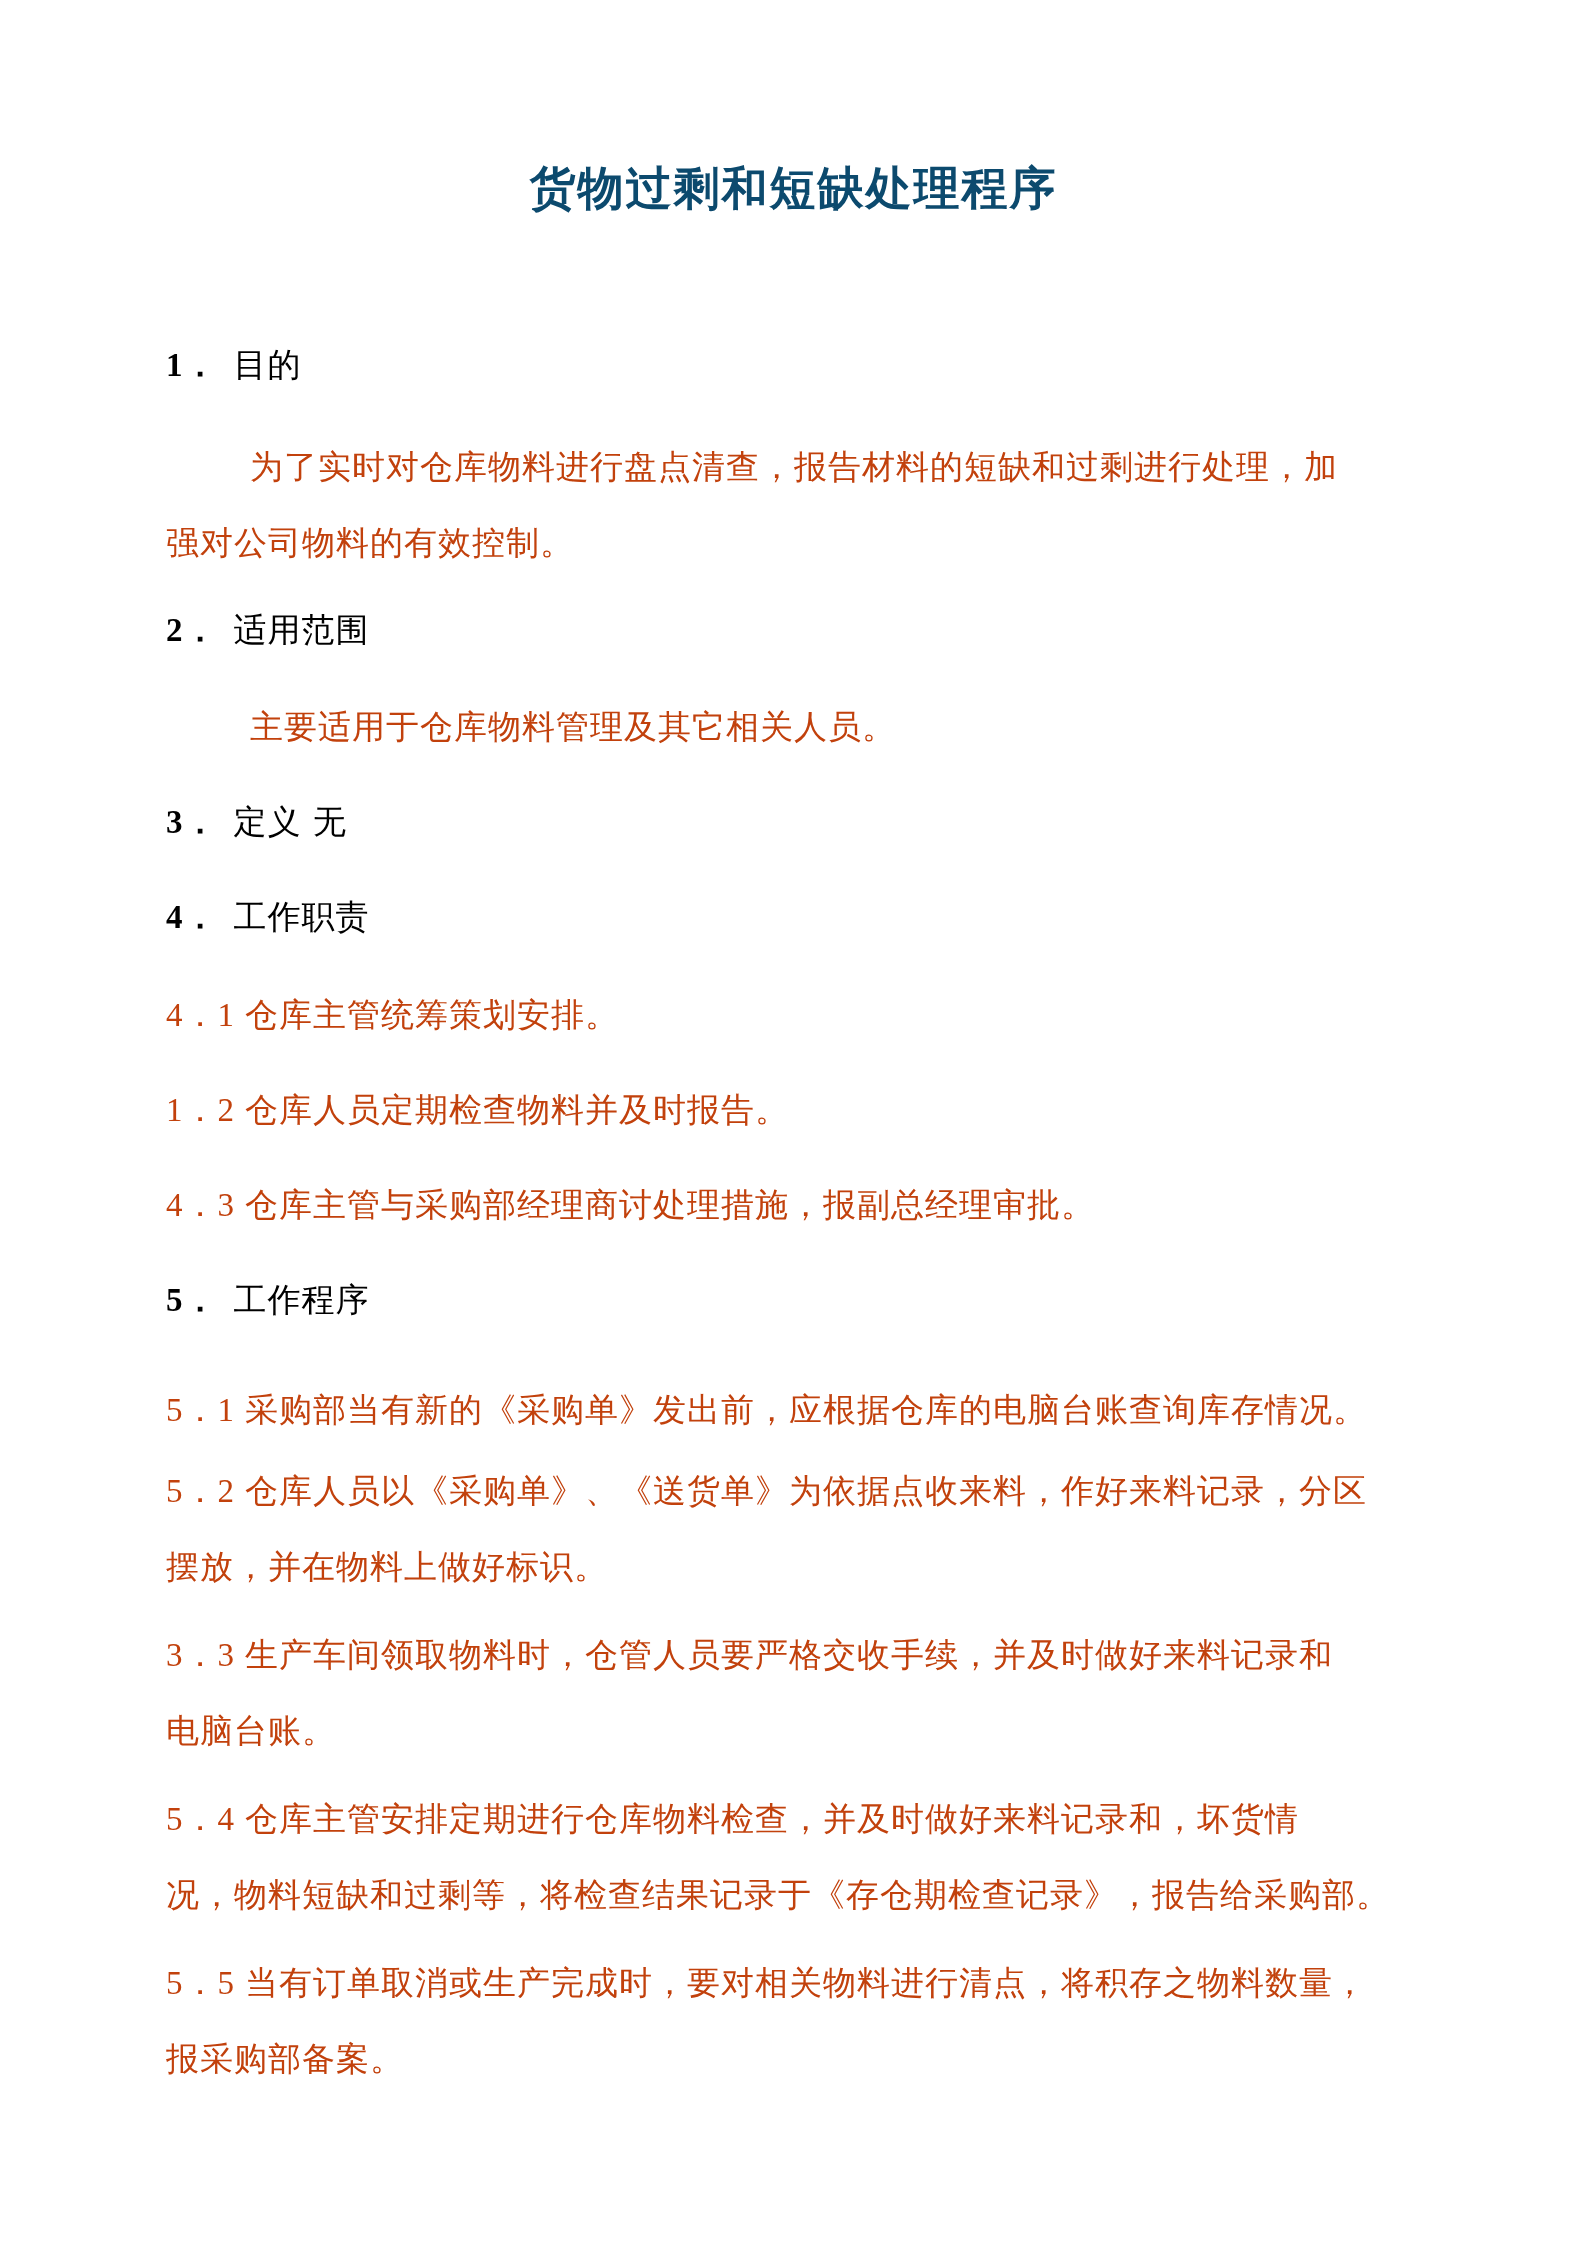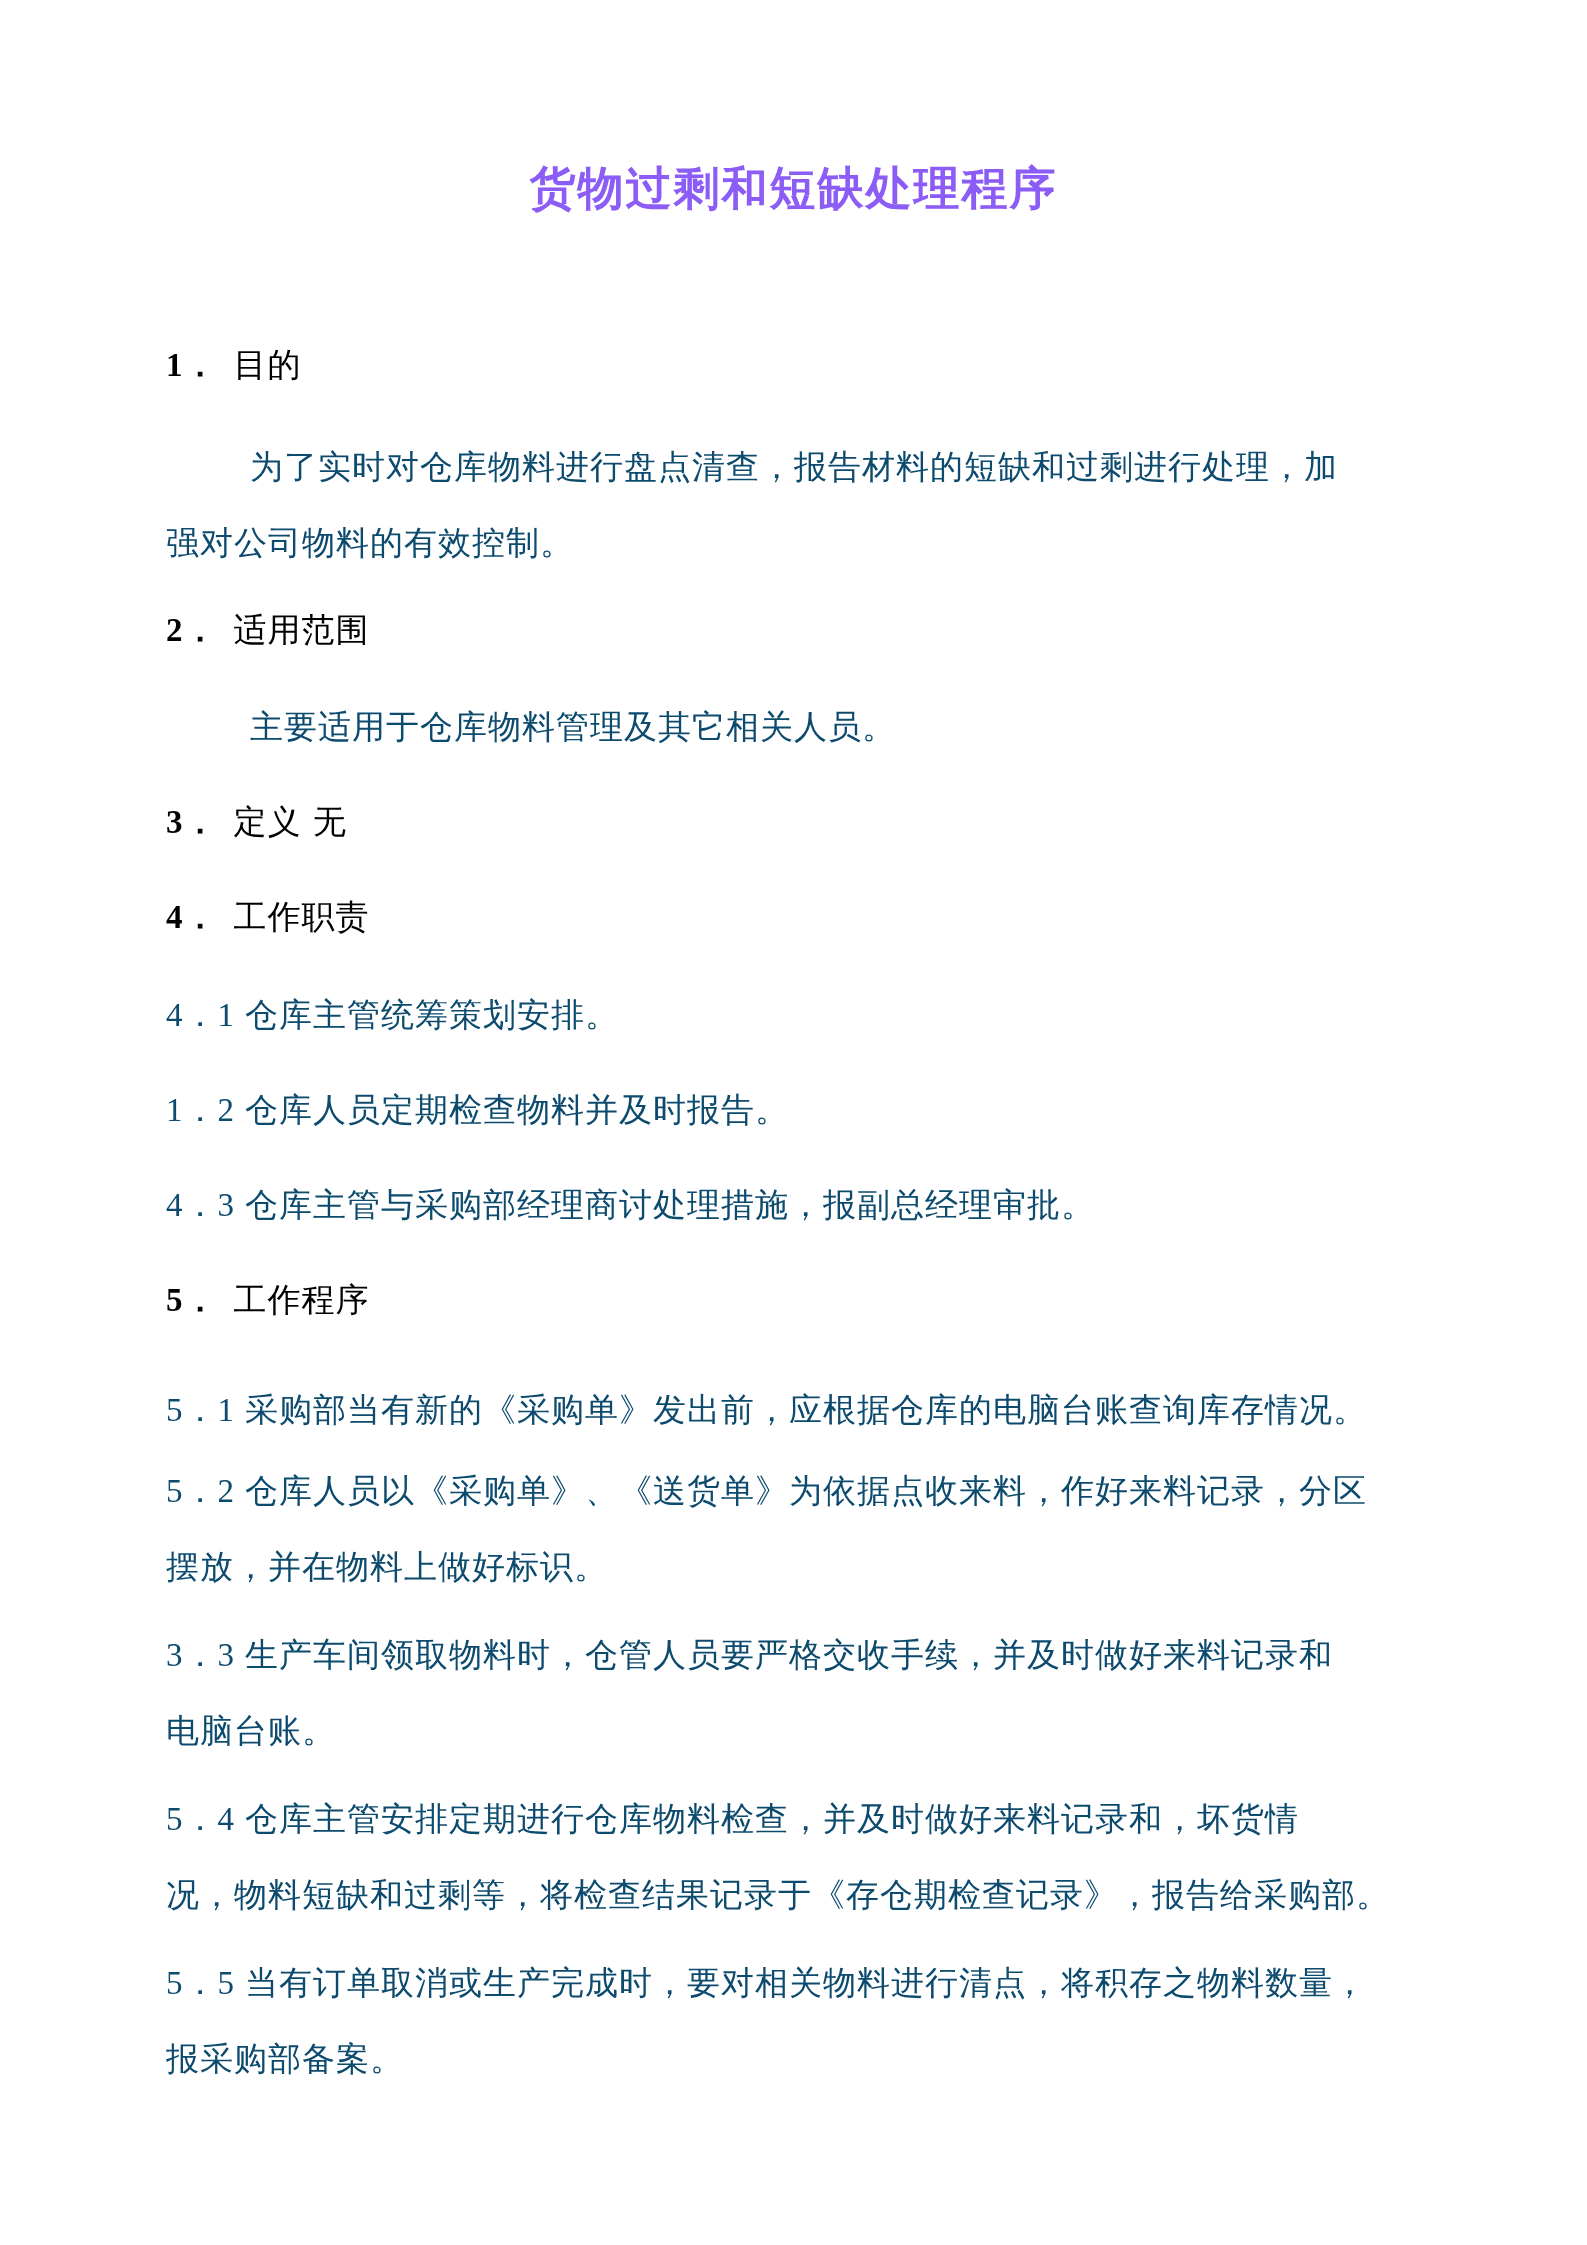--- a/index.html
+++ b/index.html
@@ -1,23 +1,23 @@
 <!DOCTYPE html>
 <html><head>
   <meta charset="utf-8">
   <style>
     html, body { margin: 0; padding: 0; background: #ffffff; }
     body { width: 1587px; height: 2245px; position: relative; overflow: hidden;
            font-family: "DejaVu Serif", "Liberation Serif", serif; color: #111111; }
     .page { position: absolute; left: 0; top: 0; width: 1587px; height: 2245px; background: #ffffff; }
     .title { position: absolute; left: 0; width: 1587px; top: 158px; text-align: center;
              font-family: "DejaVu Sans", "Liberation Sans", sans-serif; font-weight: bold;
-             font-size: 46px; letter-spacing: 2px; line-height: 60px; color: #8b5cf6; }
+             font-size: 46px; letter-spacing: 2px; line-height: 60px; color: #0c4a6e; }
     .line { position: absolute; left: 166px; width: 1270px; font-size: 33px; line-height: 44px;
-            white-space: nowrap; color: #0c4a6e; letter-spacing: 1px; }
+            white-space: nowrap; color: #c2410c; letter-spacing: 1px; }
     .heading { font-family: "DejaVu Sans", "Liberation Sans", sans-serif; font-weight: normal; color: #000; }
     .heading .num { font-family: "Liberation Serif", "DejaVu Serif", serif; font-weight: bold; margin-right: 16px; }
     .indent { left: 250px; }
     .num-plain { font-family: "Liberation Serif", "DejaVu Serif", serif; margin-right: 10px; }
   </style>
 </head>
 <body>
 
 <div class="page">
 

